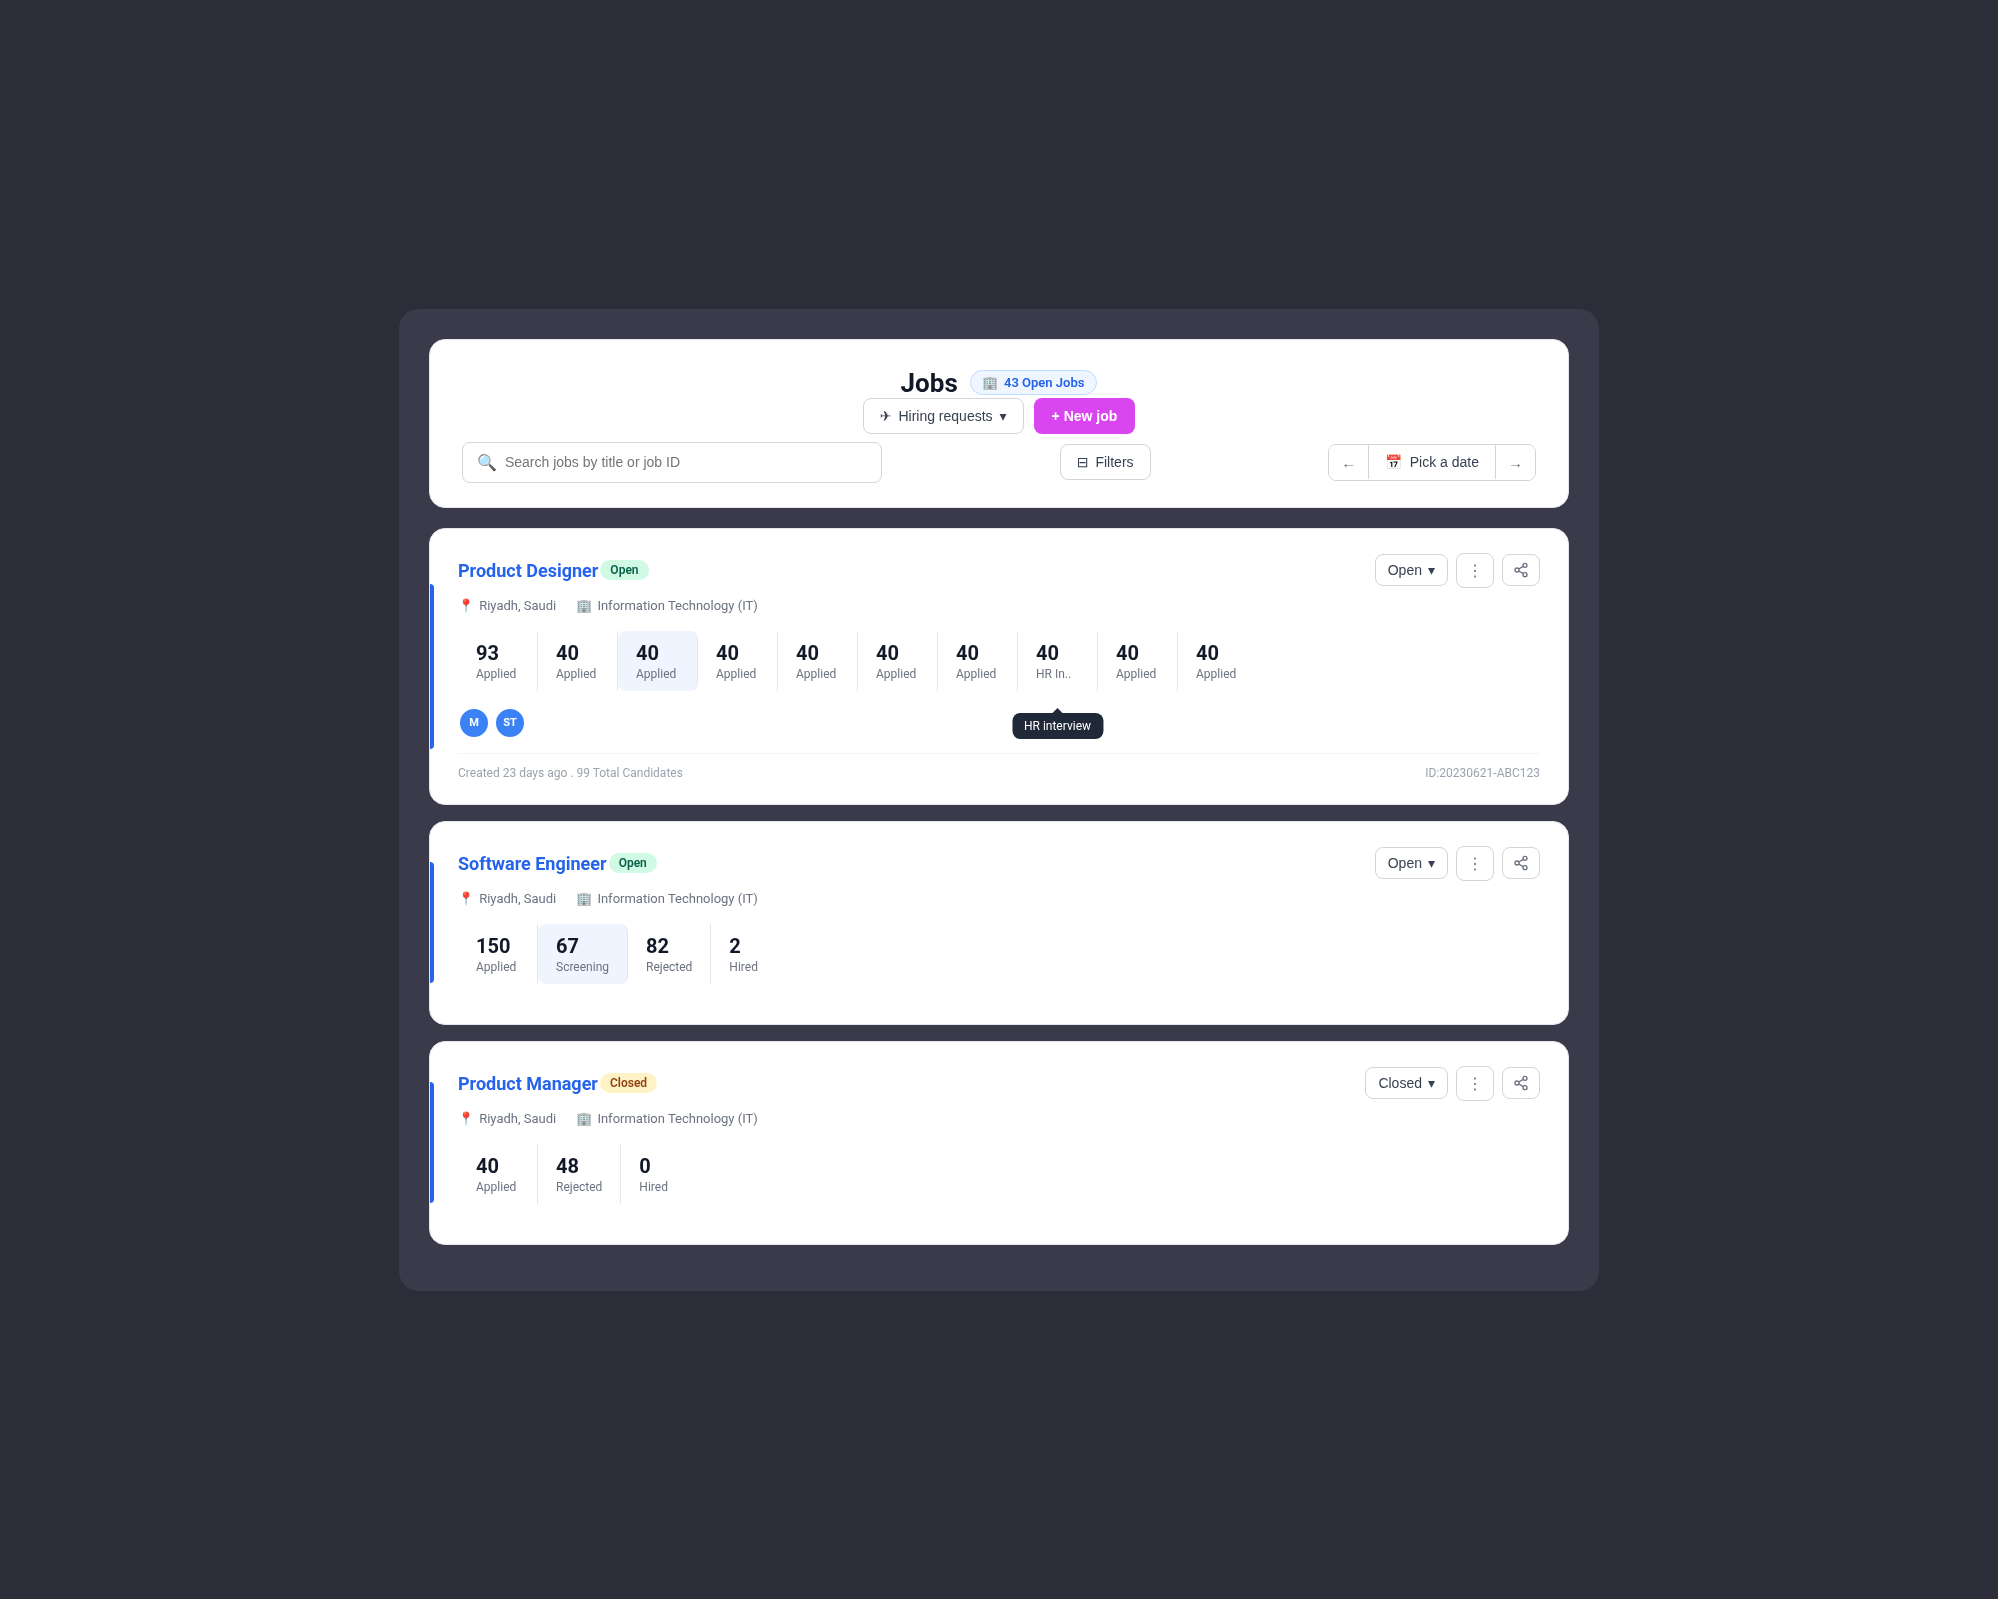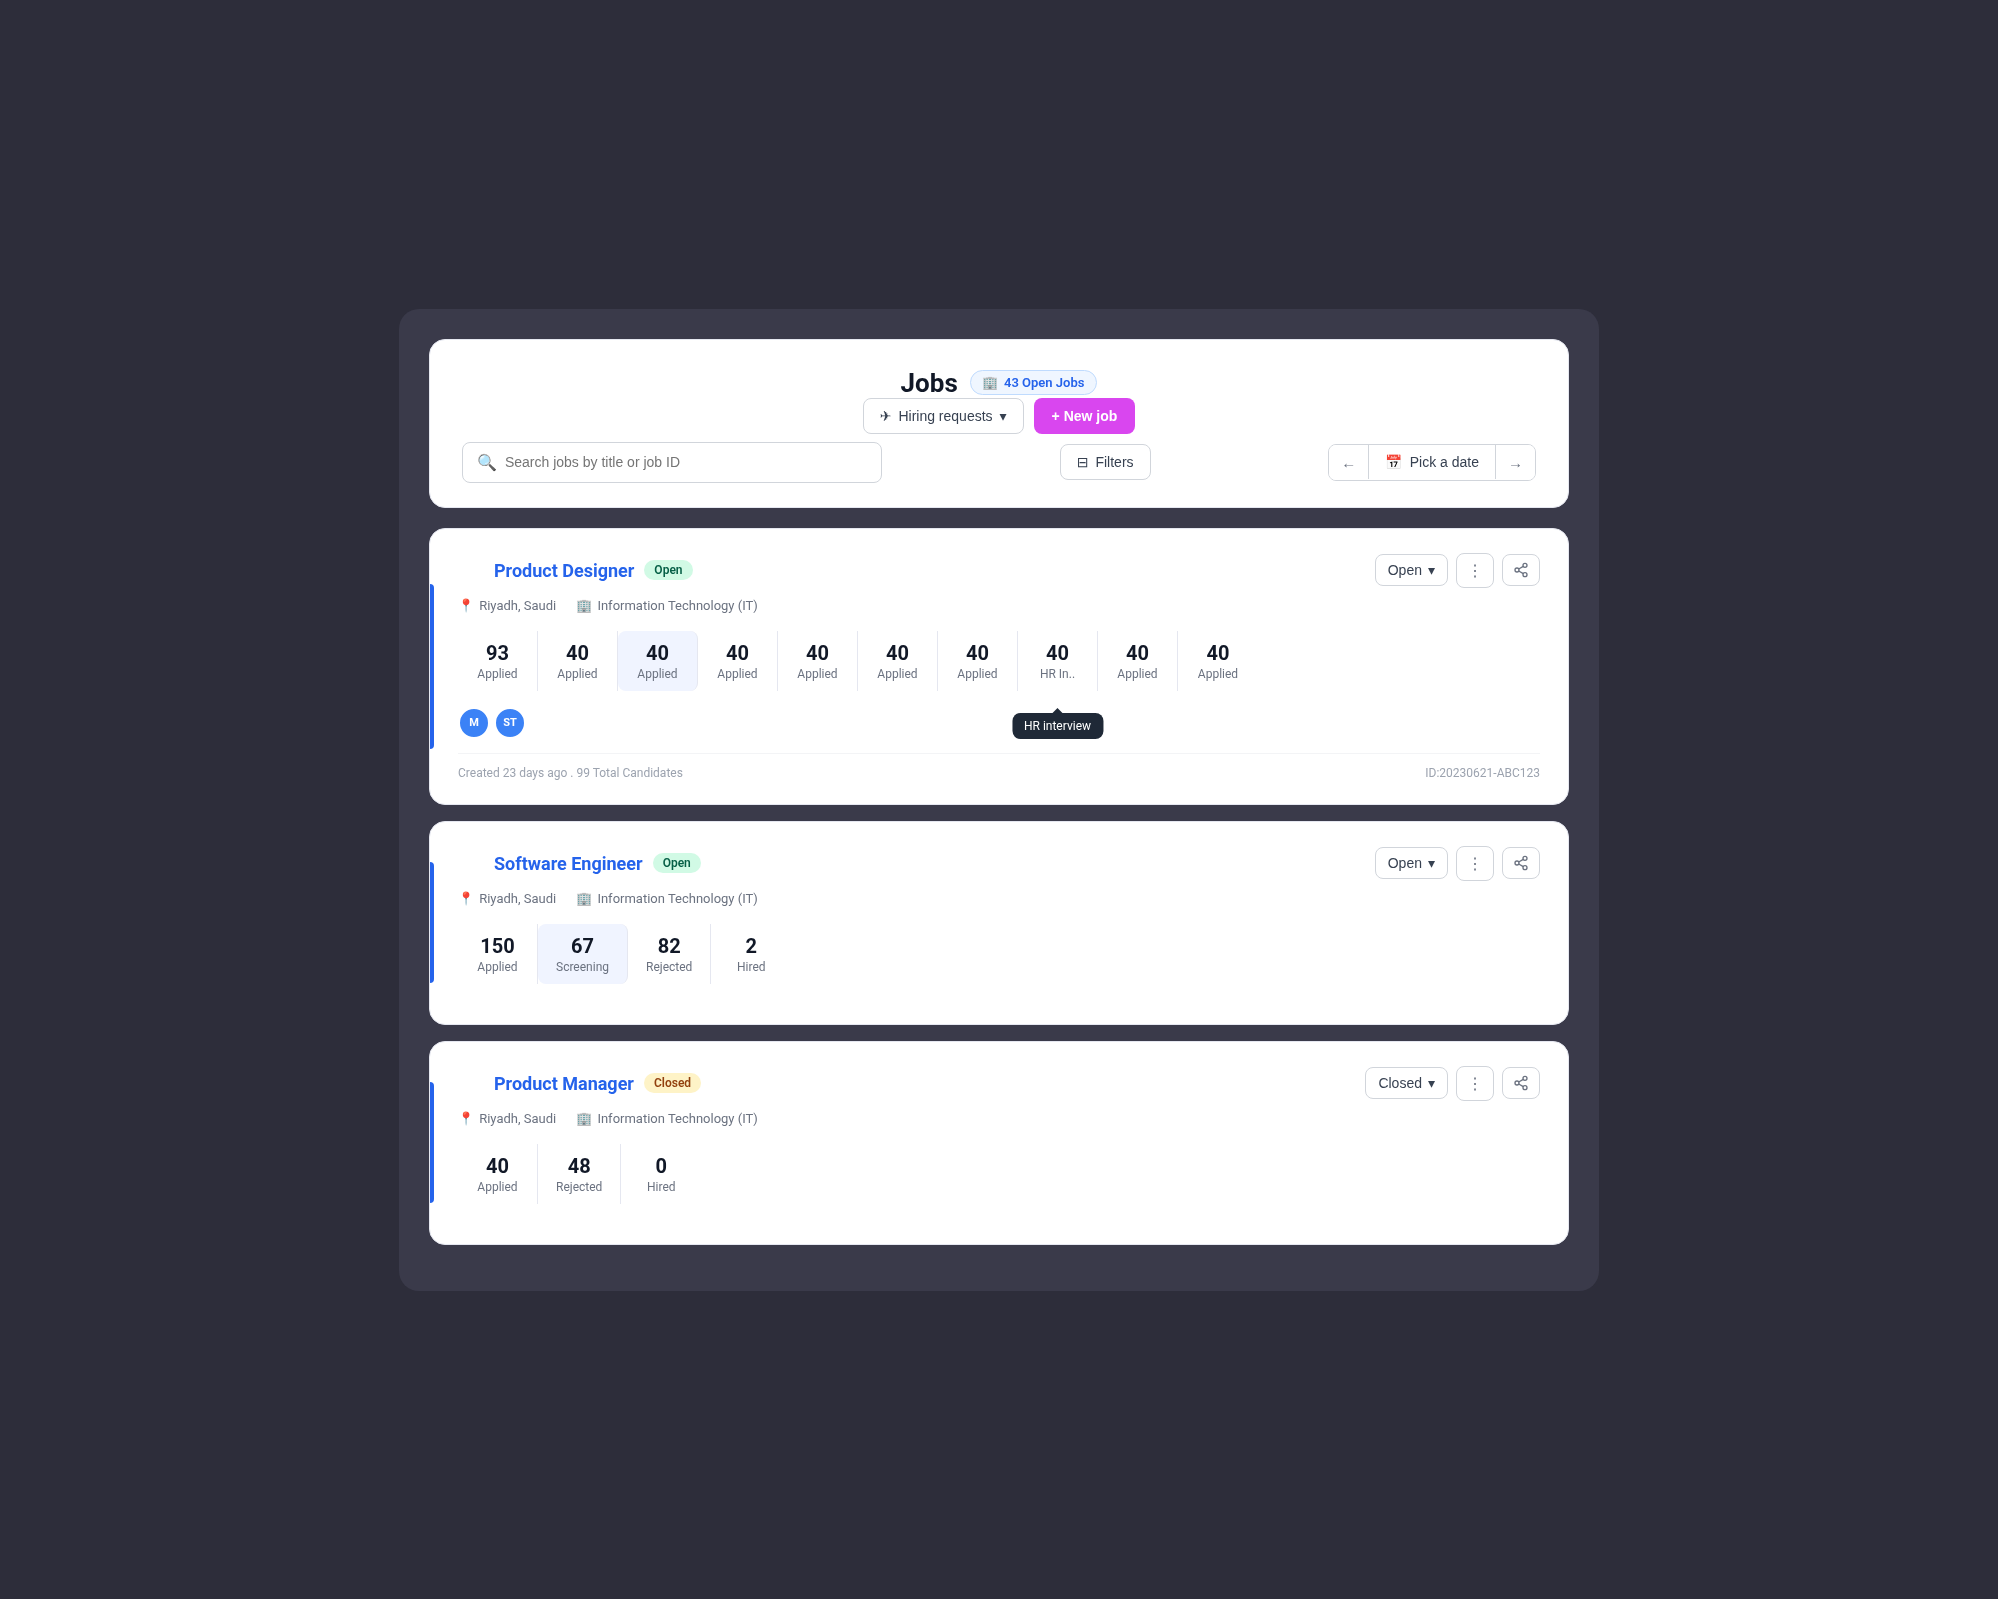--- a/index.html
+++ b/index.html
@@ -182,22 +182,21 @@
     }
     .job-card-header {
       display: flex;
       align-items: center;
       justify-content: space-between;
       margin-bottom: 10px;
     }
     .job-title-group {
       display: flex;
       align-items: center;
-      gap: 10px;
-      margin-left: 36px;
+      gap: 2px;
     }
     .job-title {
       font-size: 18px;
       font-weight: 700;
       color: #2563eb;
     }
     .status-badge {
       padding: 3px 10px;
       border-radius: 12px;
       font-size: 12px;
@@ -257,21 +256,20 @@
     .stats-row {
       display: flex;
       align-items: flex-start;
       gap: 0;
       margin-bottom: 16px;
       flex-wrap: wrap;
     }
     .stat-item {
       display: flex;
       flex-direction: column;
-      align-items: center;
       padding: 10px 18px;
       border-right: 1px solid #e5e7f0;
       min-width: 80px;
       position: relative;
     }
     .stat-item:last-child {
       border-right: none;
     }
     .stat-item.highlighted {
       background: #f0f4ff;

